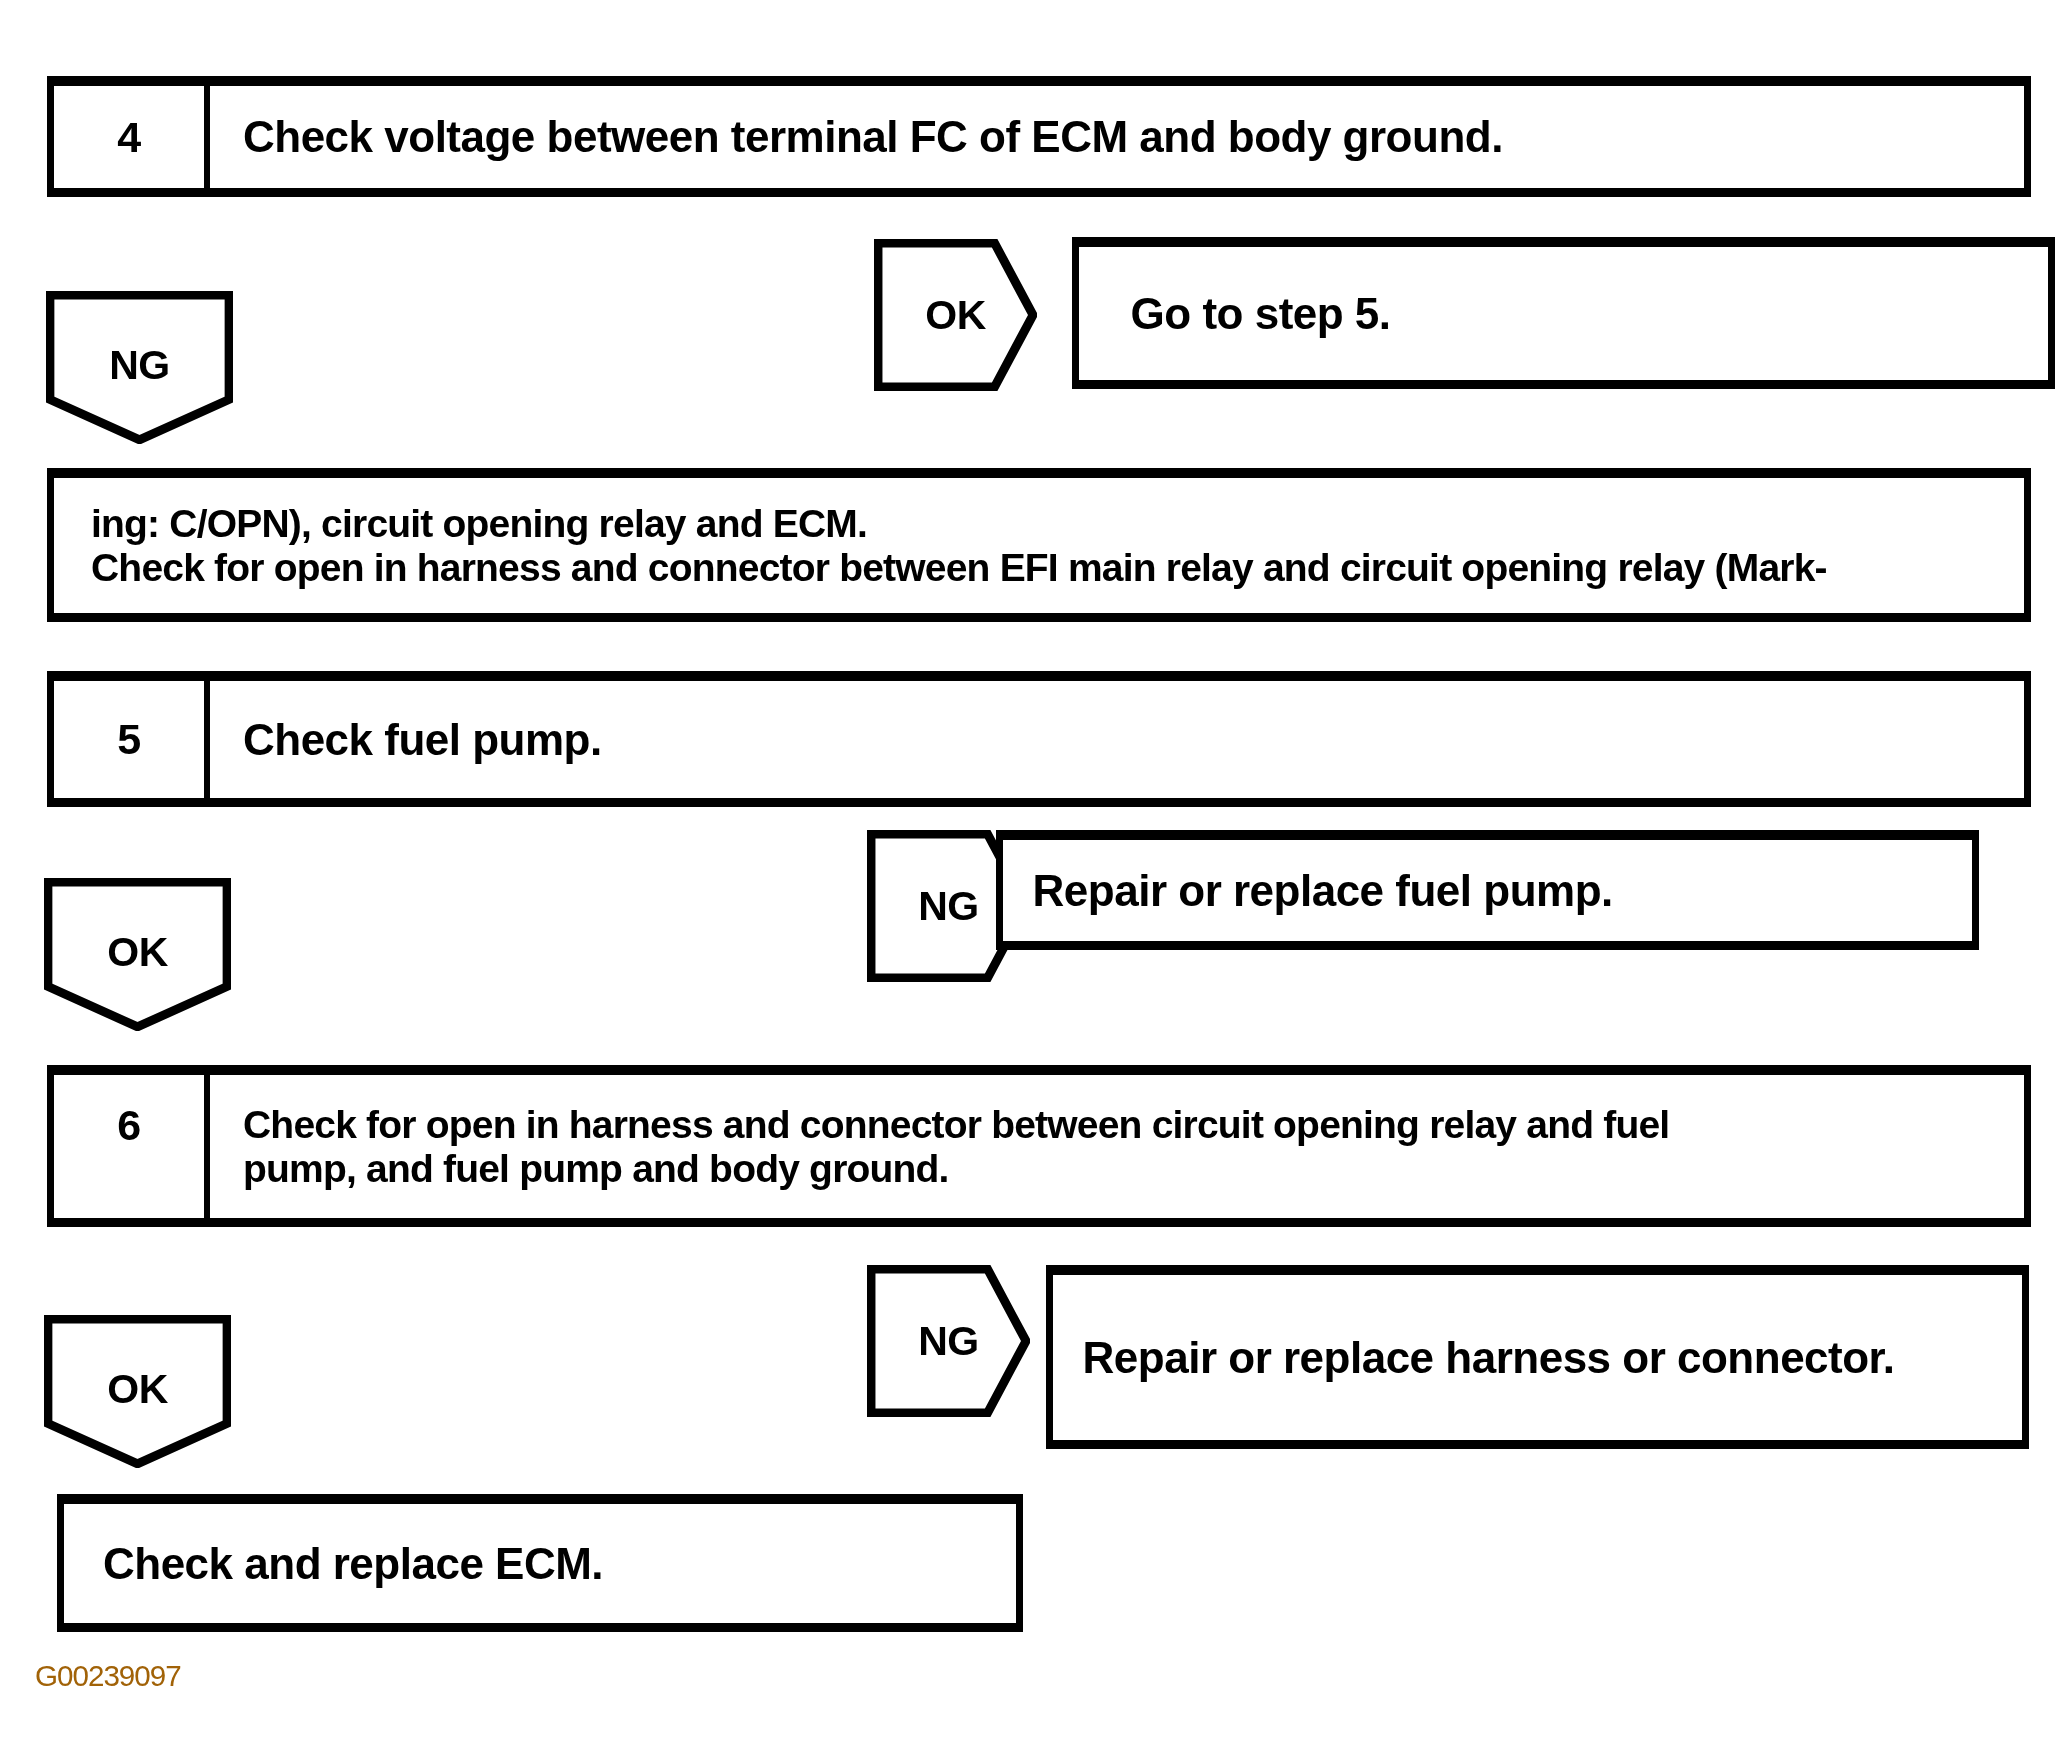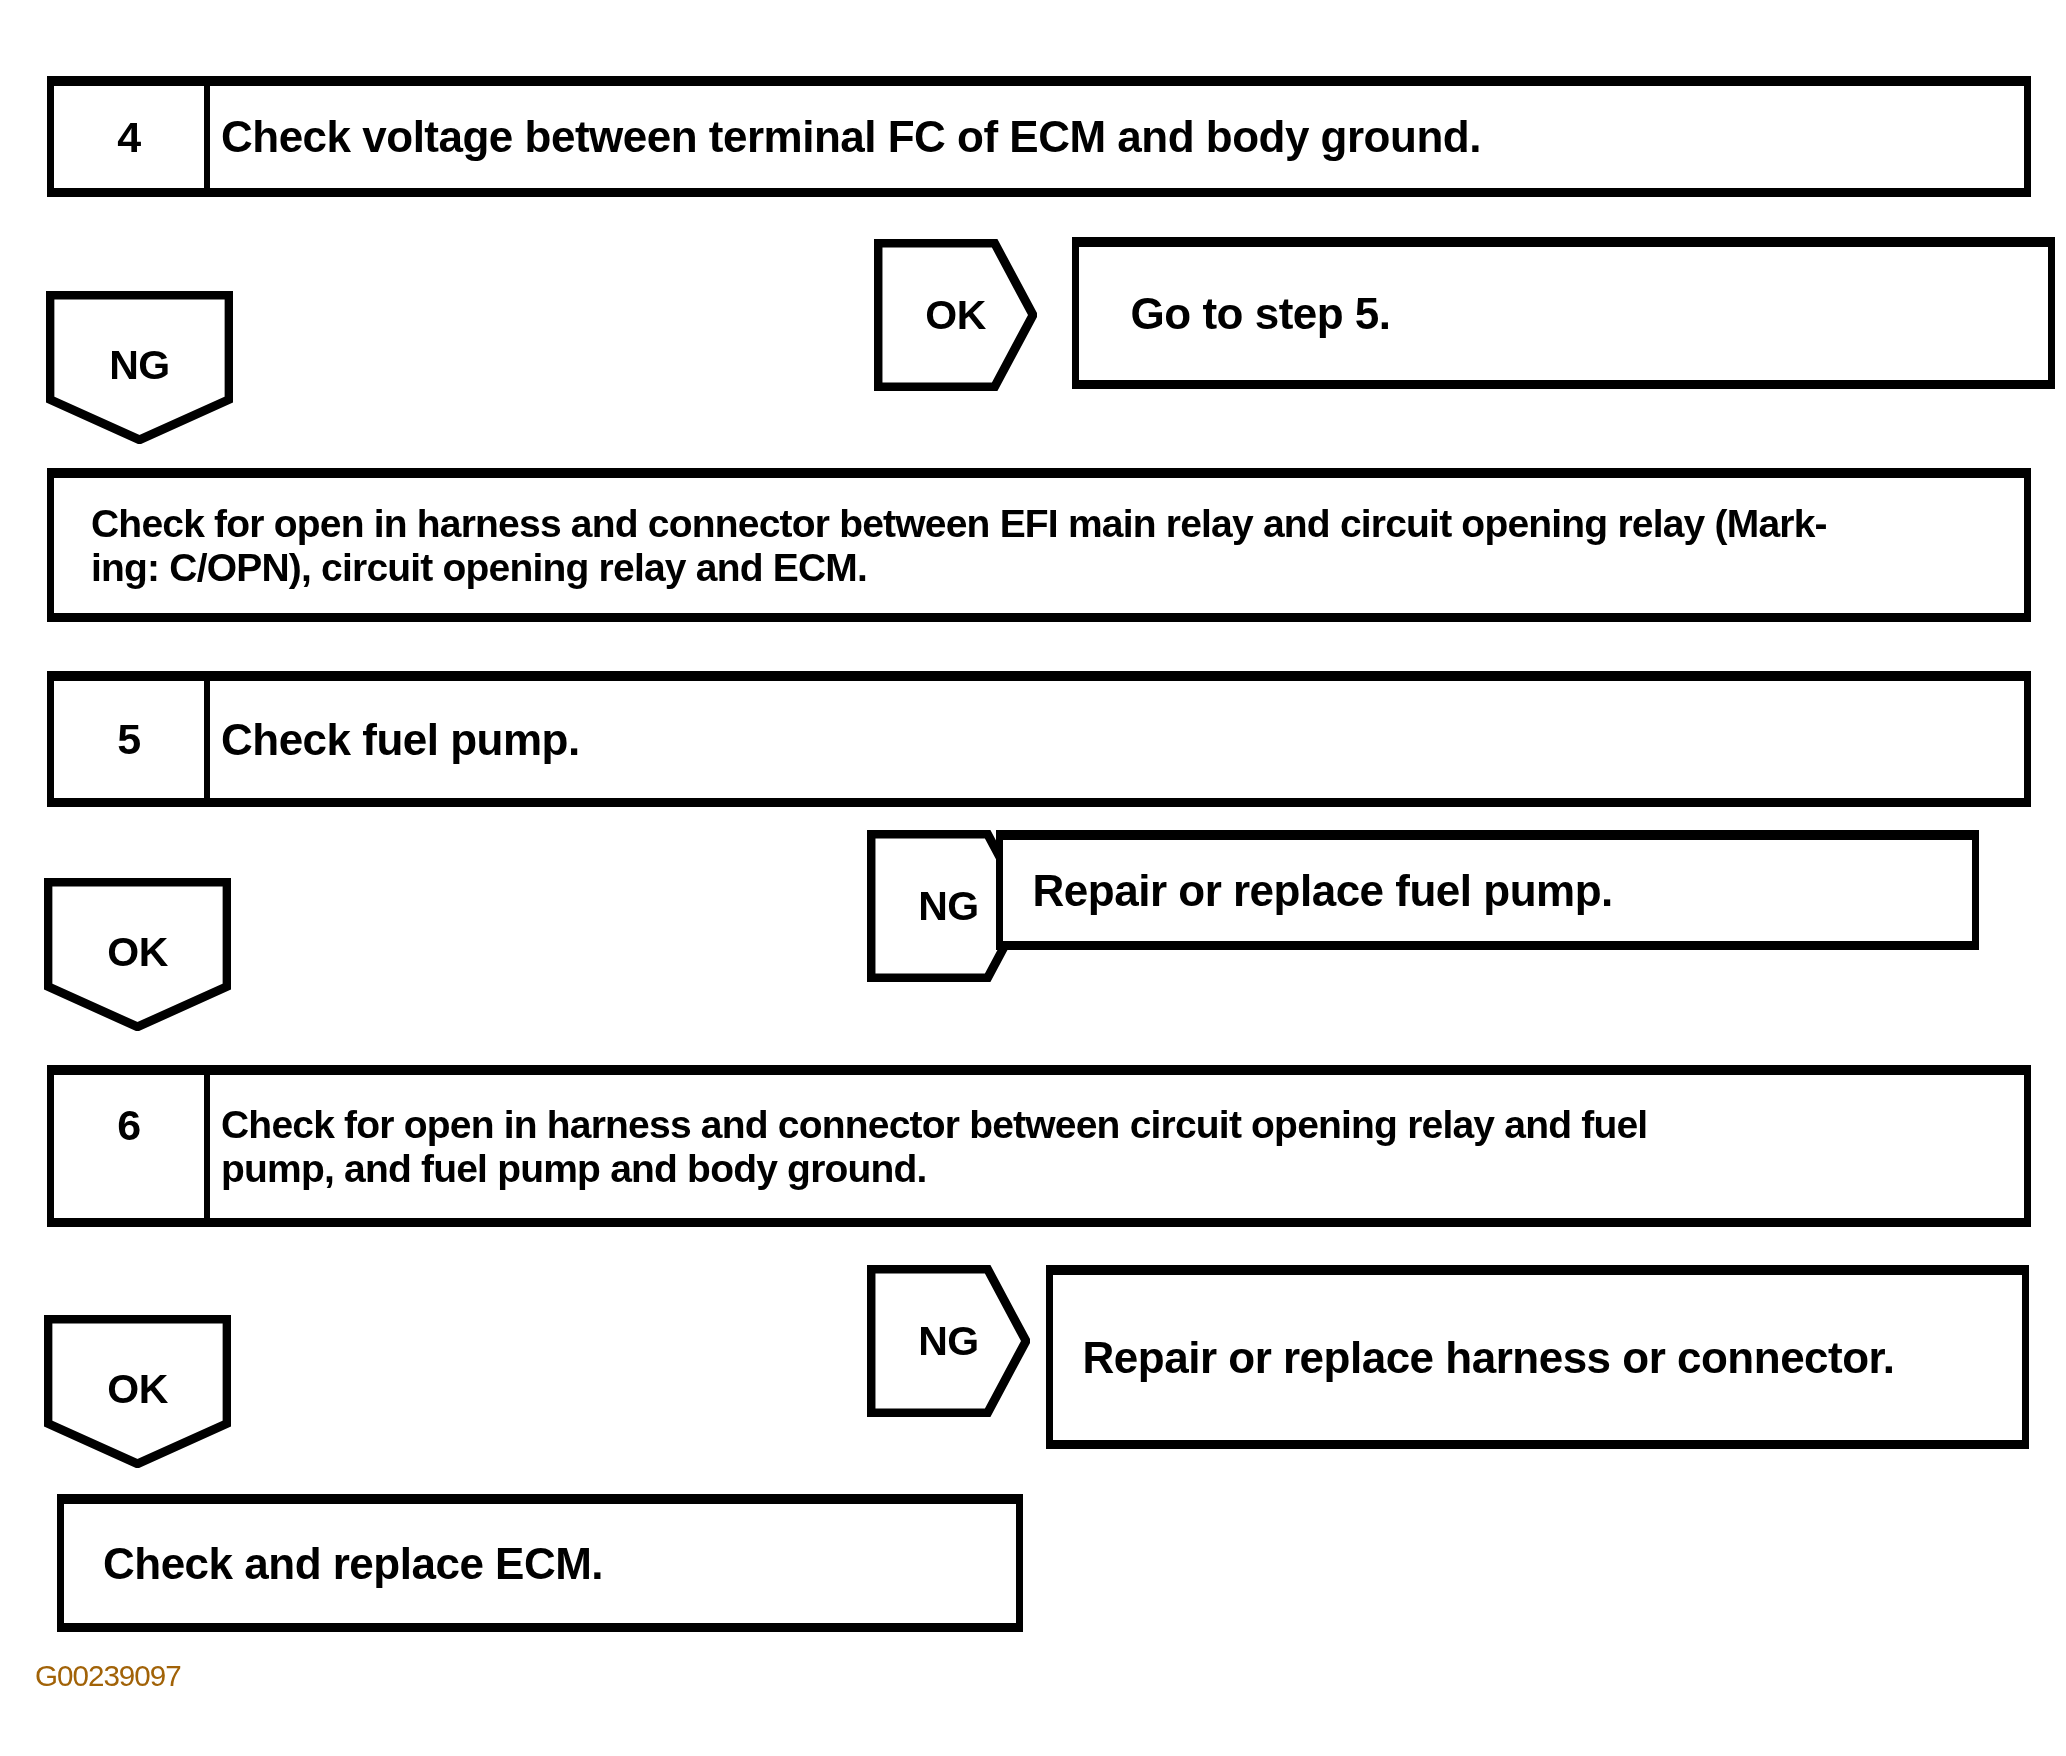--- a/index.html
+++ b/index.html
@@ -36,21 +36,21 @@
   }
   .step-row .num.top-align {
     align-items: flex-start;
     padding-top: 25.6px;
   }
   .desc {
     flex: 1;
     display: flex;
     flex-direction: column;
     justify-content: center;
-    padding-left: 11px;
+    padding-left: 33px;
     font-weight: bold;
     font-size: 44px;
     letter-spacing: -0.5px;
     line-height: 1.12;
     white-space: nowrap;
   }
   .desc.small { font-size: 39px; letter-spacing: -0.8px; }
   .result-box .desc { padding-left: 29.6px; }
   .wide-box .desc { padding-left: 37px; }
   .final-box .desc { padding-left: 39px; }
@@ -101,22 +101,22 @@
 
   <div class="pent pent-down" style="left:46px; top:291px; width:187px; height:153px;">
     <svg width="187" height="153" viewBox="0 0 190 155">
       <polygon points="4,4 186,4 186,110 95,151 4,110" fill="#ffffff" stroke="#000000" stroke-width="9"></polygon>
     </svg>
     <div class="pent-label">NG</div>
   </div>
 
   <div class="box wide-box" style="left:47px; top:468px; width:1984px; height:154px;">
     <div class="desc small">
+      <span>ing: C/OPN), circuit opening relay and ECM.</span>
       <span>Check for open in harness and connector between EFI main relay and circuit opening relay (Mark-</span>
-      <span>ing: C/OPN), circuit opening relay and ECM.</span>
     </div>
   </div>
 
   <div class="box step-row" style="left:47px; top:671px; width:1984px; height:136px;">
     <div class="num">5</div>
     <div class="desc">Check fuel pump.</div>
   </div>
 
   <div class="pent pent-right" style="left:867px; top:830px; width:163px; height:152px;">
     <svg width="163" height="152" viewBox="0 0 165 154">

